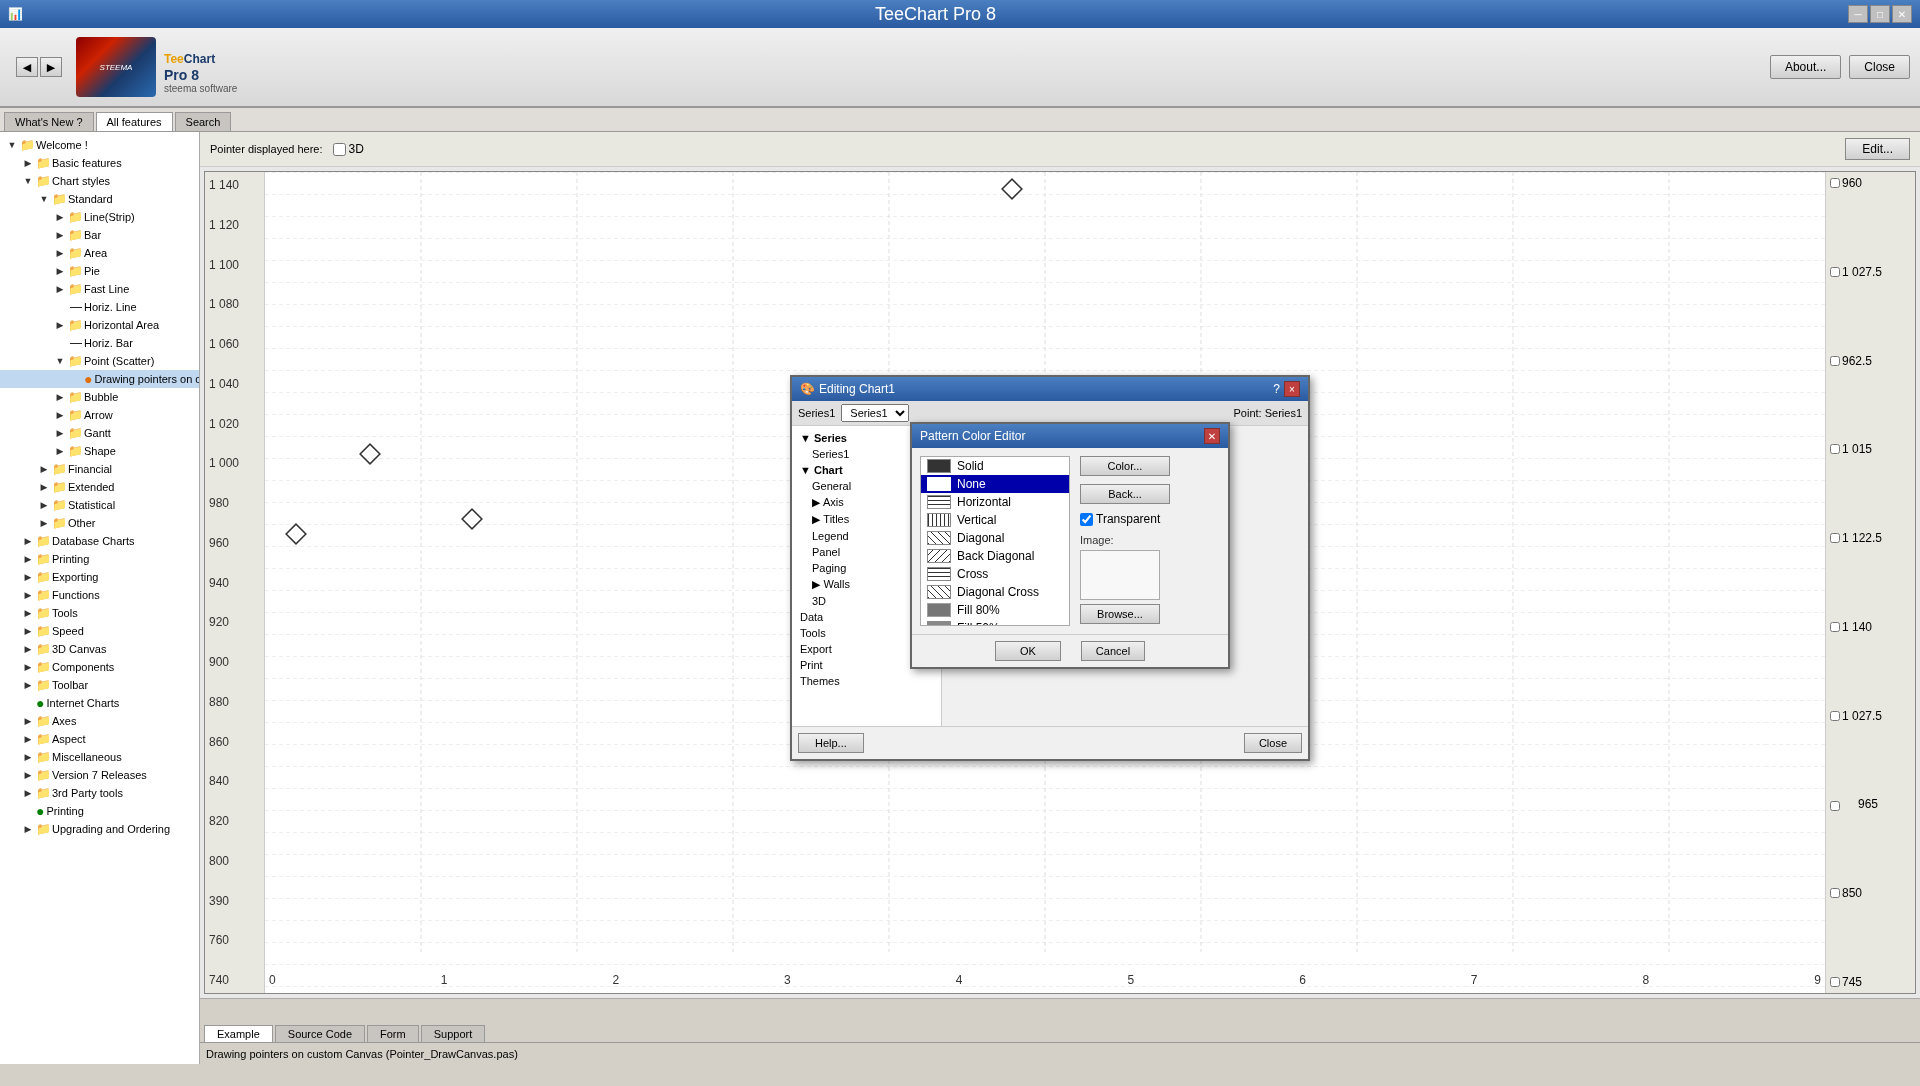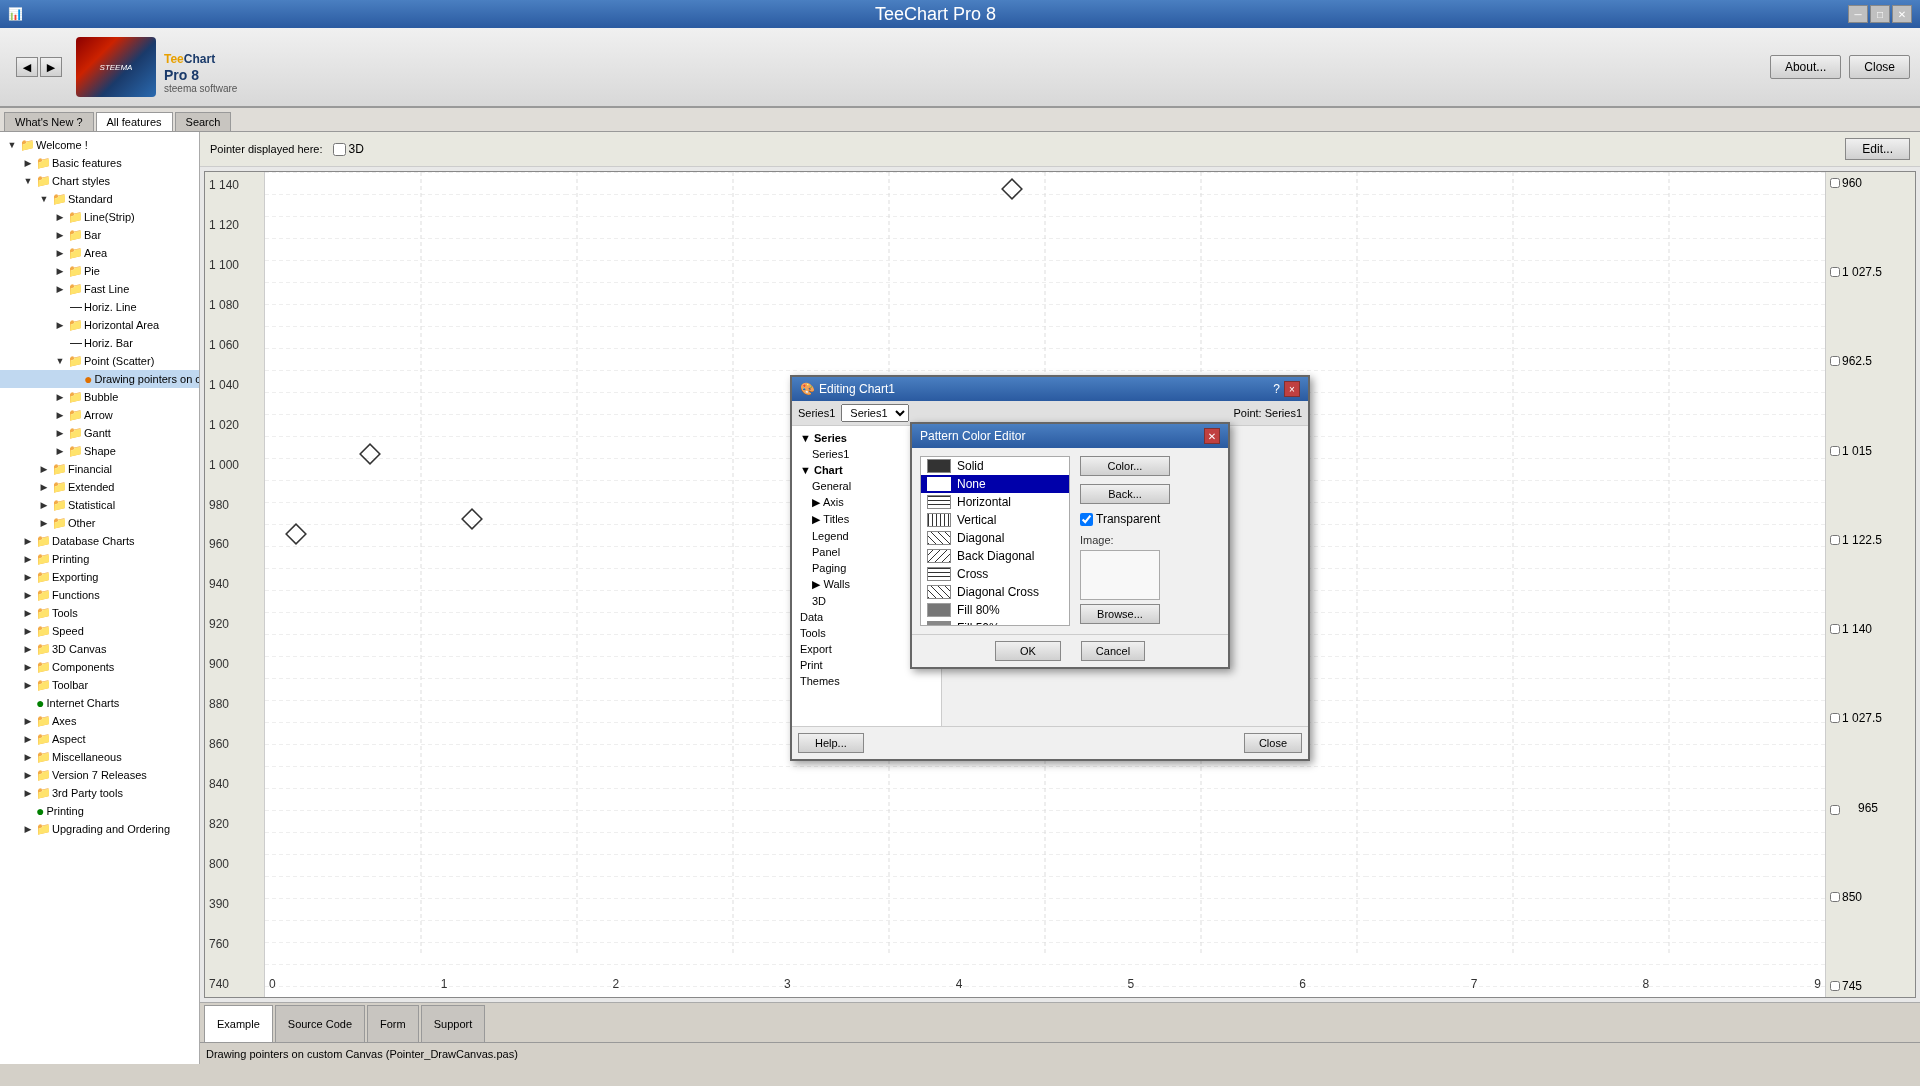--- a/index.html
+++ b/index.html
@@ -49,21 +49,21 @@
     .pointer-label { font-size: 11px; }
     .checkbox-3d { display: flex; align-items: center; gap: 3px; }
     .edit-btn { padding: 3px 16px; background: linear-gradient(to bottom, #f0f0f0, #d0d0d0); border: 1px solid #888; cursor: pointer; }
 
     
     .status-bar { height: 22px; background: #d4d0c8; border-top: 1px solid #999; display: flex; align-items: center; padding: 0 6px; }
     .status-text { font-size: 11px; }
 
     
     .bottom-tabs { display: flex; background: #d4d0c8; padding: 2px 4px 0; border-top: 1px solid #aaa; }
-    .bottom-tab { padding: 12px 12px; border: 1px solid #999; border-bottom: none; background: #c8c5c0; cursor: pointer; font-size: 11px; margin-right: 2px; }
+    .bottom-tab { padding: 2px 12px; border: 1px solid #999; border-bottom: none; background: #c8c5c0; cursor: pointer; font-size: 11px; margin-right: 2px; margin-top: 24px; }
     .bottom-tab.active { background: #ffffff; }
 
     
     .dialog-editing { position: absolute; left: 590px; top: 208px; width: 520px; background: #f0f0f0; border: 2px solid #666; box-shadow: 3px 3px 8px rgba(0,0,0,0.4); z-index: 100; }
     .dialog-editing-title { background: linear-gradient(to bottom, #4a7fc1, #2a5aa0); color: white; padding: 4px 8px; display: flex; align-items: center; justify-content: space-between; font-size: 12px; }
     .dialog-close-btn { width: 16px; height: 16px; background: #c04040; color: white; display: flex; align-items: center; justify-content: center; cursor: pointer; font-size: 10px; border: 1px solid #803030; }
     .dialog-toolbar { background: #e0e0e0; padding: 3px 6px; display: flex; align-items: center; gap: 6px; border-bottom: 1px solid #ccc; }
     .series-select { font-size: 11px; padding: 1px 4px; }
     .dialog-body { display: flex; height: 300px; }
     .tree-panel { width: 150px; background: white; border-right: 1px solid #ccc; overflow-y: auto; padding: 4px; }

